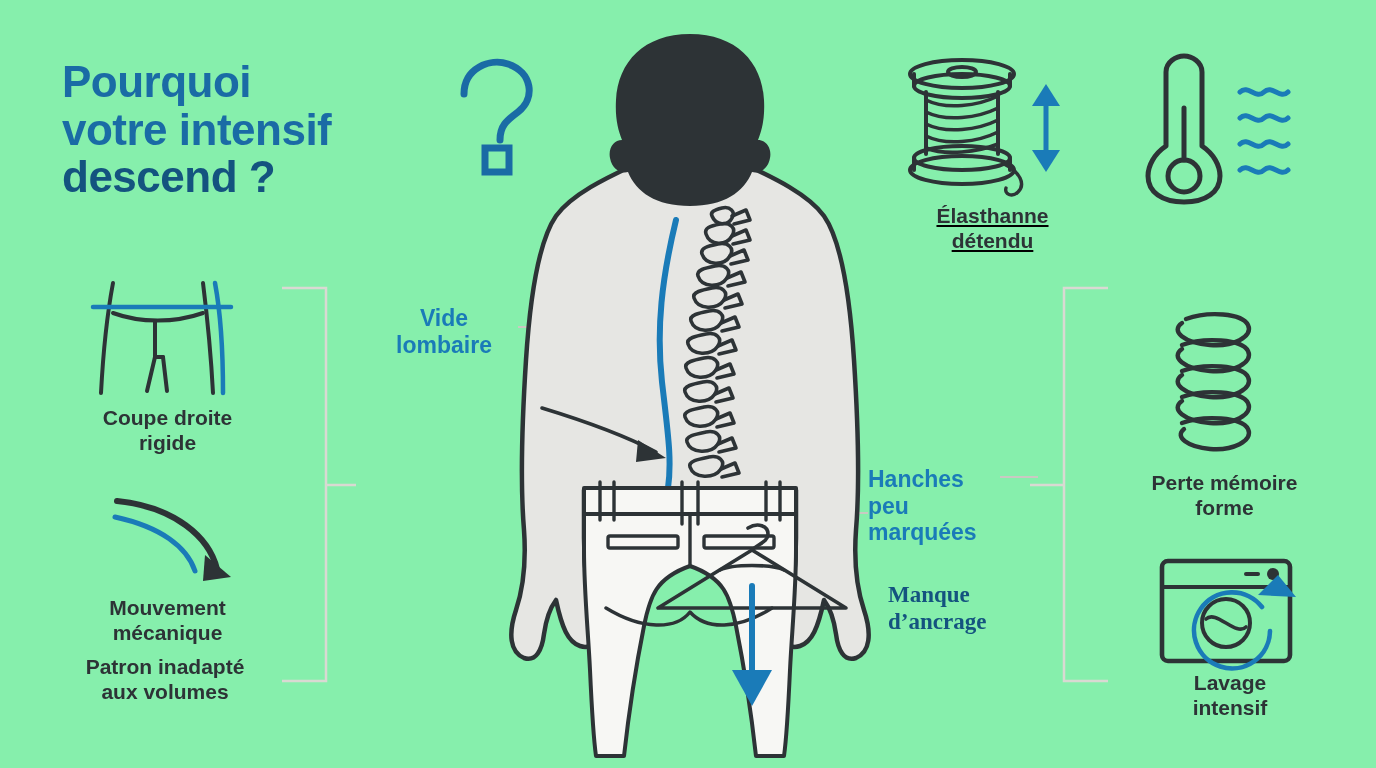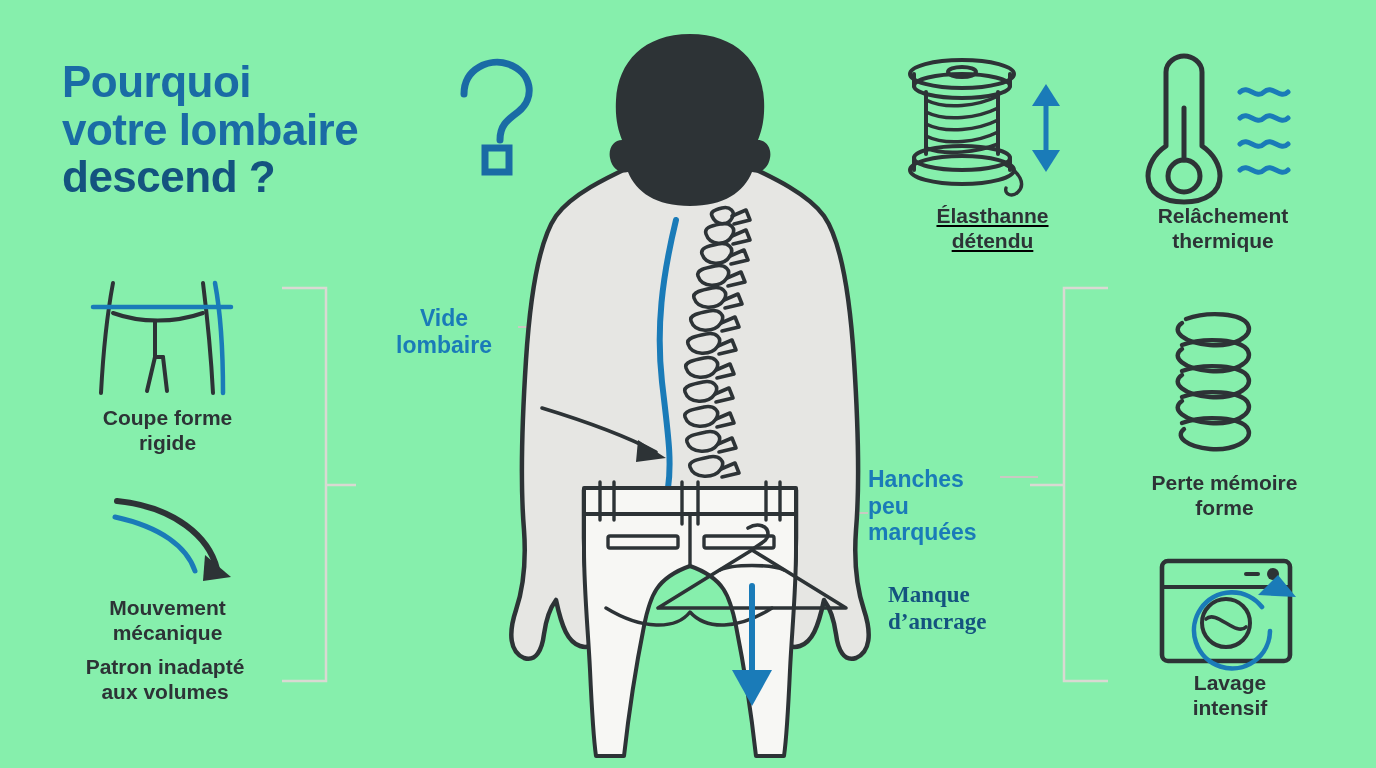--- a/index.html
+++ b/index.html
@@ -46,21 +46,21 @@
   .bracket { fill: none; stroke: #d9d9d2; stroke-width: 2.5; }
   .leader { stroke: #c9c9c2; stroke-width: 2; fill: none; }
 </style>
 </head>
 <body>
 
 <div id="stage">
 
   <div class="abs" id="title-block">
     <div class="line">Pourquoi</div>
-    <div class="line">votre lombaire</div>
+    <div class="line">votre intensif</div>
     <div class="line dark">descend ?</div>
   </div>
 
   <div class="abs" id="qmark">
     <svg width="100" height="120" viewBox="0 0 100 120">
       <path d="M12 42 C12 16 38 6 56 12 C80 20 84 46 66 60 C54 69 48 74 48 88" fill="none" stroke="#1a6ba5" stroke-width="7" stroke-linecap="round"></path>
       <rect x="33" y="96" width="24" height="24" fill="none" stroke="#1a6ba5" stroke-width="7"></rect>
     </svg>
   </div>
 
@@ -78,21 +78,21 @@
     <svg width="225" height="125" viewBox="0 0 225 125" style="margin:0 auto;">
       <path class="stroke-dark" d="M58 8 C52 40 48 80 46 118"></path>
       <path class="stroke-dark" d="M148 8 C152 40 156 80 158 118"></path>
       <path class="stroke-dark" d="M58 38 C85 48 120 48 148 38"></path>
       <path class="stroke-dark" d="M100 46 L100 82 L92 116"></path>
       <path class="stroke-dark" d="M108 82 L100 82"></path>
       <path class="stroke-dark" d="M108 82 L112 116"></path>
       <path class="stroke-blue" d="M160 8 C166 40 168 80 168 118"></path>
       <path class="stroke-blue" d="M38 32 L176 32"></path>
     </svg>
-    <div class="cap">Coupe forme
+    <div class="cap">Coupe droite
 rigide</div>
   </div>
 
   <div class="abs card" style="left:55px; top:485px; width:225px;">
     <svg width="225" height="105" viewBox="0 0 225 105" style="margin:0 auto;">
       <path class="stroke-dark" style="stroke-width:6" d="M62 16 C120 22 154 52 162 84"></path>
       <path class="fill-dark" d="M150 70 L176 92 L148 96 Z"></path>
       <path class="stroke-blue" style="stroke-width:5" d="M60 32 C106 42 132 62 140 86"></path>
     </svg>
     <div class="cap">Mouvement
@@ -273,22 +273,20 @@
            C26 106 20 118 20 128 C20 144 34 154 56 154 C78 154 92 144 92 128 C92 118 86 106 74 98 Z"></path>
       <circle class="stroke-dark" style="stroke-width:5" cx="56" cy="128" r="16"></circle>
       <path class="stroke-dark" style="stroke-width:5" d="M56 60 L56 112"></path>
       <g class="stroke-blue" style="stroke-width:5">
         <path d="M112 44 C120 36 128 52 136 44 C144 36 152 52 160 44"></path>
         <path d="M112 70 C120 62 128 78 136 70 C144 62 152 78 160 70"></path>
         <path d="M112 96 C120 88 128 104 136 96 C144 88 152 104 160 96"></path>
         <path d="M112 122 C120 114 128 130 136 122 C144 114 152 130 160 122"></path>
       </g>
     </svg>
-    <div class="cap">Relâchement
-thermique</div>
   </div>
 
   <div class="abs card" style="left:1112px; top:305px; width:225px;">
     <svg width="225" height="160" viewBox="0 0 225 160" style="margin:0 auto;">
       <g class="stroke-dark" style="stroke-width:4.4">
         <path d="M74 14 C96 6 130 8 136 20 C142 32 120 42 98 40 C72 38 58 26 70 18"></path>
         <path d="M70 40 C92 32 130 34 136 46 C142 58 120 68 98 66 C72 64 58 52 70 44"></path>
         <path d="M70 66 C92 58 130 60 136 72 C142 84 120 94 98 92 C72 90 58 78 70 70"></path>
         <path d="M70 92 C92 84 130 86 136 98 C142 110 120 120 98 118 C72 116 58 104 70 96"></path>
         <path d="M70 118 C92 110 130 112 136 124 C142 136 120 146 98 144 C76 142 62 132 72 124"></path>

